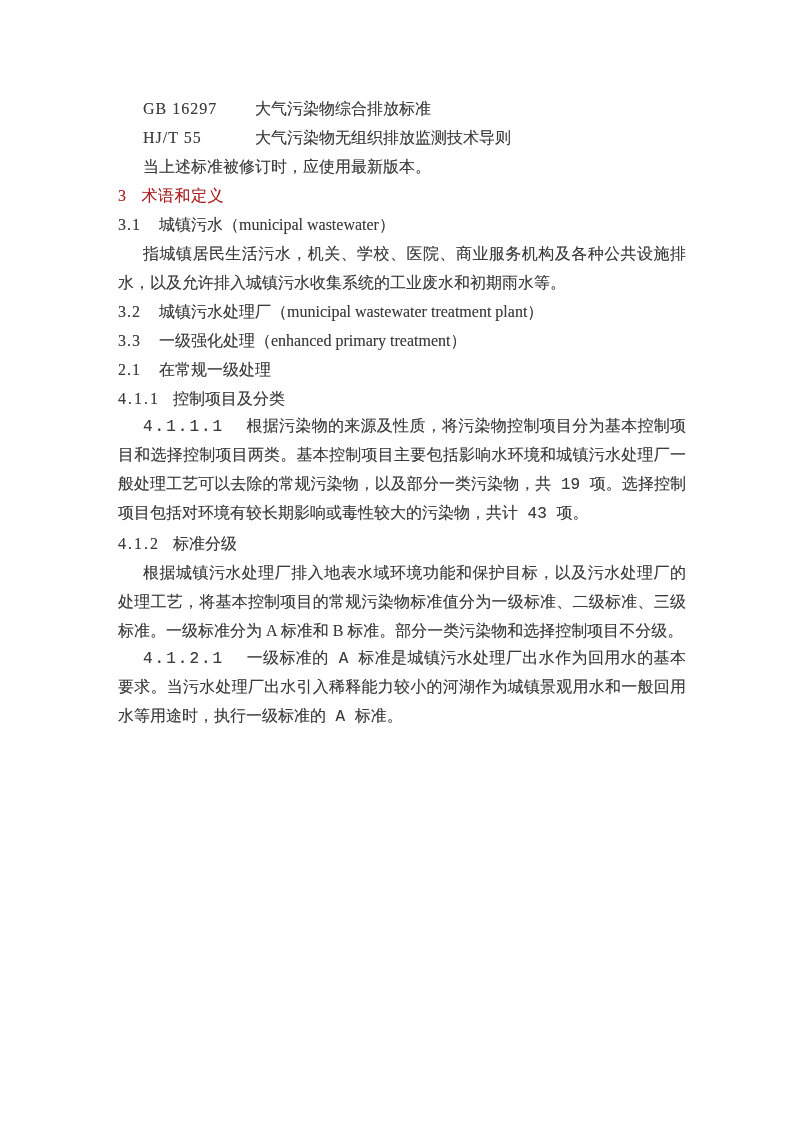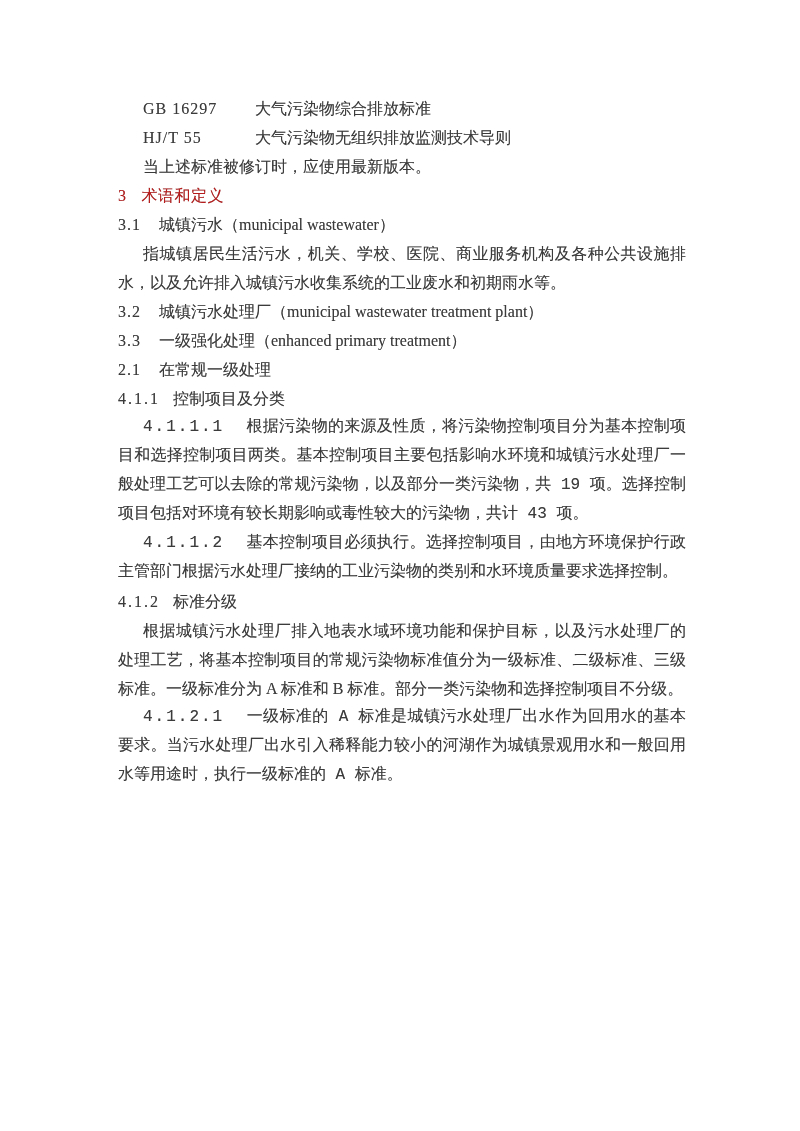--- a/index.html
+++ b/index.html
@@ -77,21 +77,20 @@
     <h3 class="h2 m6"><span class="num">3.3</span><span>一级强化处理（enhanced primary treatment）</span></h3>
 
 
 
     <h3 class="h2 m6"><span class="num">2.1</span><span>在常规一级处理</span></h3>
 
     <h4 class="h3 m2"><span class="num">4.1.1</span><span>控制项目及分类</span></h4>
 
     <p class="clause m4"><span class="cnum">4.1.1.1</span><span>根据污染物的来源及性质，将污染物控制项目分为基本控制项目和选择控制项目两类。基本控制项目主要包括影响水环境和城镇污水处理厂一般处理工艺可以去除的常规污染物，以及部分一类污染物，共 19 项。选择控制项目包括对环境有较长期影响或毒性较大的污染物，共计 43 项。</span></p>
 
-    <p class="clause m7"><span class="cnum">4.1.1.2</span><span>基本控制项目必须执行。选择控制项目，由地方环境保护行政主管部门根据污水处理厂接纳的工业污染物的类别和水环境质量要求选择控制。</span></p>
 
     <h4 class="h3 m4"><span class="num">4.1.2</span><span>标准分级</span></h4>
 
     <p class="indent m4">根据城镇污水处理厂排入地表水域环境功能和保护目标，以及污水处理厂的处理工艺，将基本控制项目的常规污染物标准值分为一级标准、二级标准、三级标准。一级标准分为 A 标准和 B 标准。部分一类污染物和选择控制项目不分级。</p>
 
     <p class="clause m8"><span class="cnum">4.1.2.1</span><span>一级标准的 A 标准是城镇污水处理厂出水作为回用水的基本要求。当污水处理厂出水引入稀释能力较小的河湖作为城镇景观用水和一般回用水等用途时，执行一级标准的 A 标准。</span></p>
 
   </div>
 </div>
 

